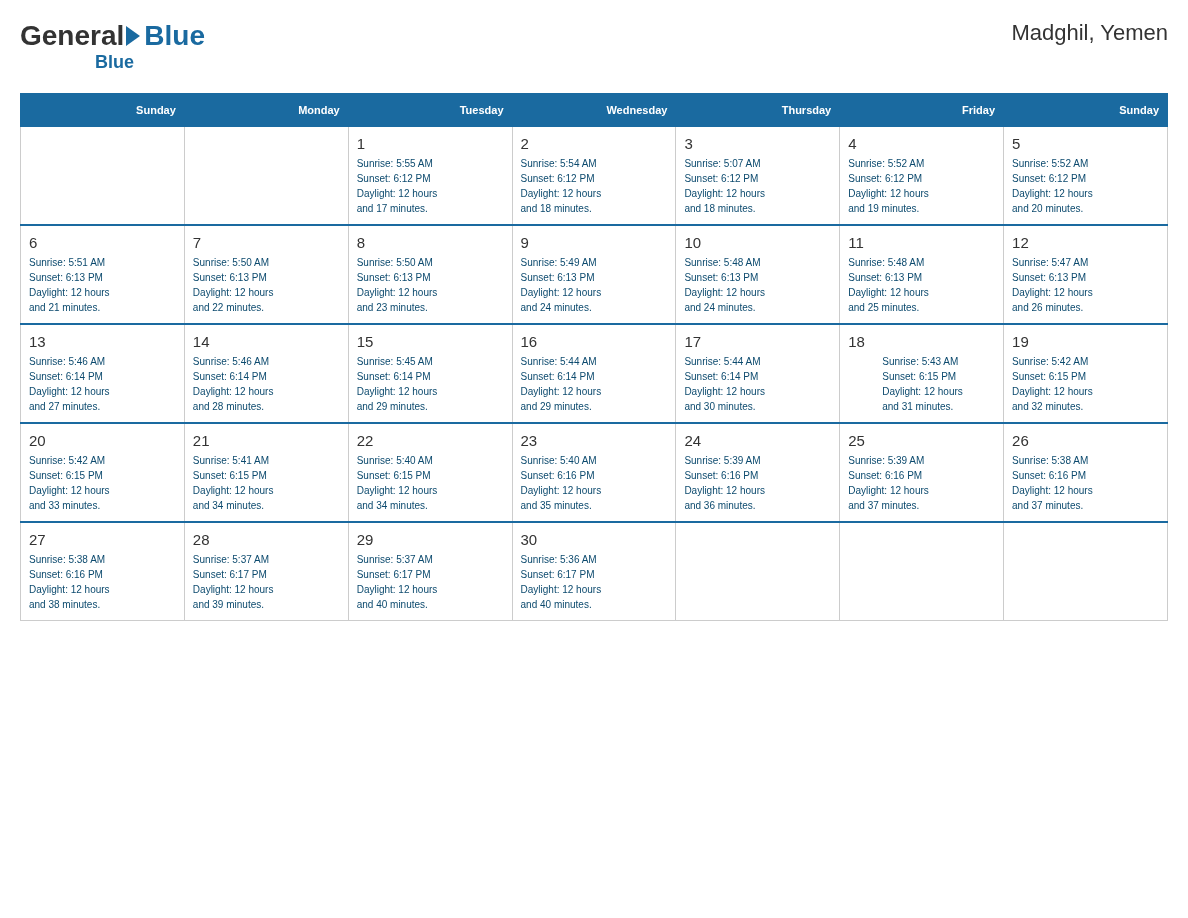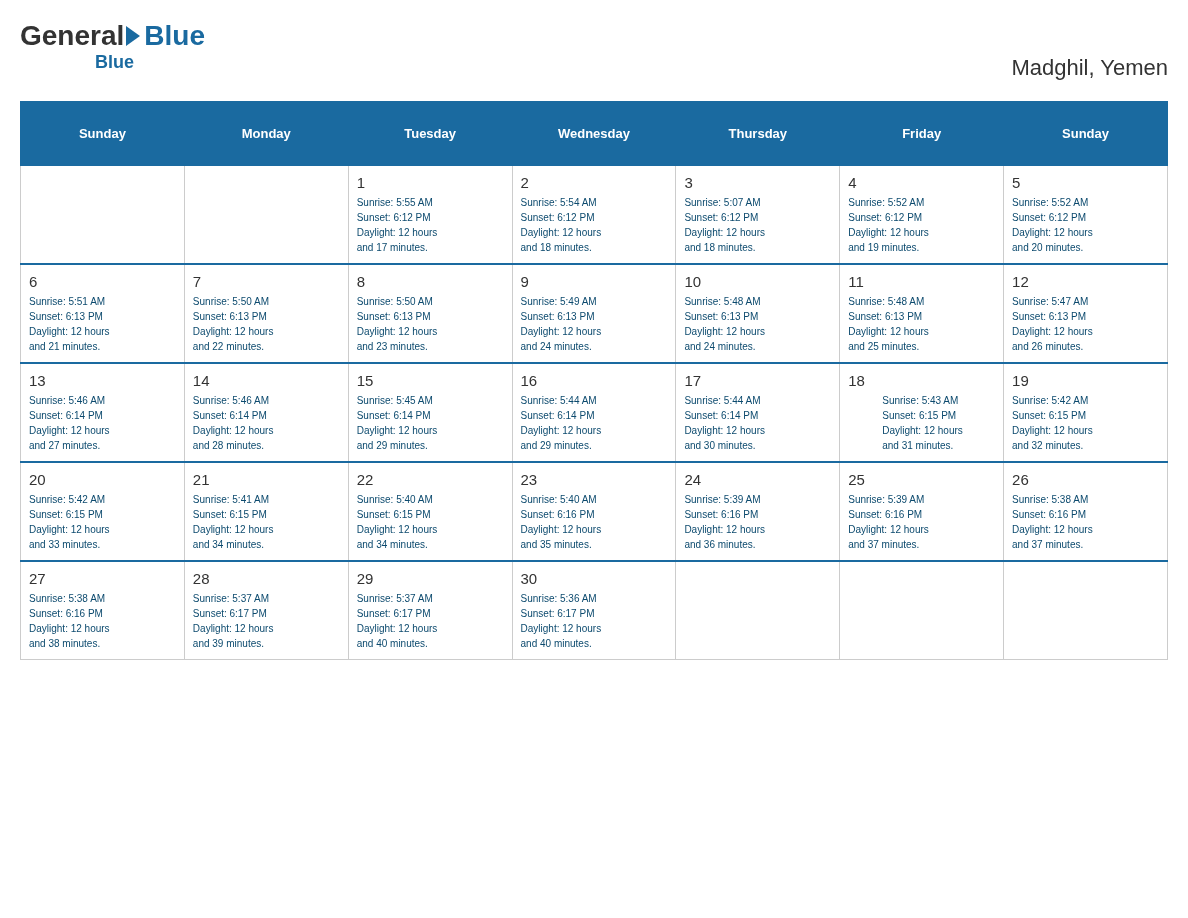--- a/index.html
+++ b/index.html
@@ -54,33 +54,32 @@
       text-align: right;
     }
     .title-month {
       font-size: 52px;
       color: #333;
       font-weight: normal;
     }
     .title-location {
       font-size: 22px;
       color: #333;
-      margin-top: 35px;
     }
     table {
       width: 100%;
       border-collapse: collapse;
       table-layout: fixed;
     }
     thead tr th {
       background-color: #1a6aa0;
       color: #fff;
-      padding: 24px 8px;
-      font-size: 13px;
-      text-align: center;
+      padding: 10px 8px;
+      font-size: 11px;
+      text-align: right;
       border: 1px solid #1a6aa0;
     }
     tbody tr td {
       vertical-align: top;
       padding: 8px;
       border: 1px solid #ccc;
       font-size: 12.5px;
       color: #333;
       min-height: 90px;
     }

